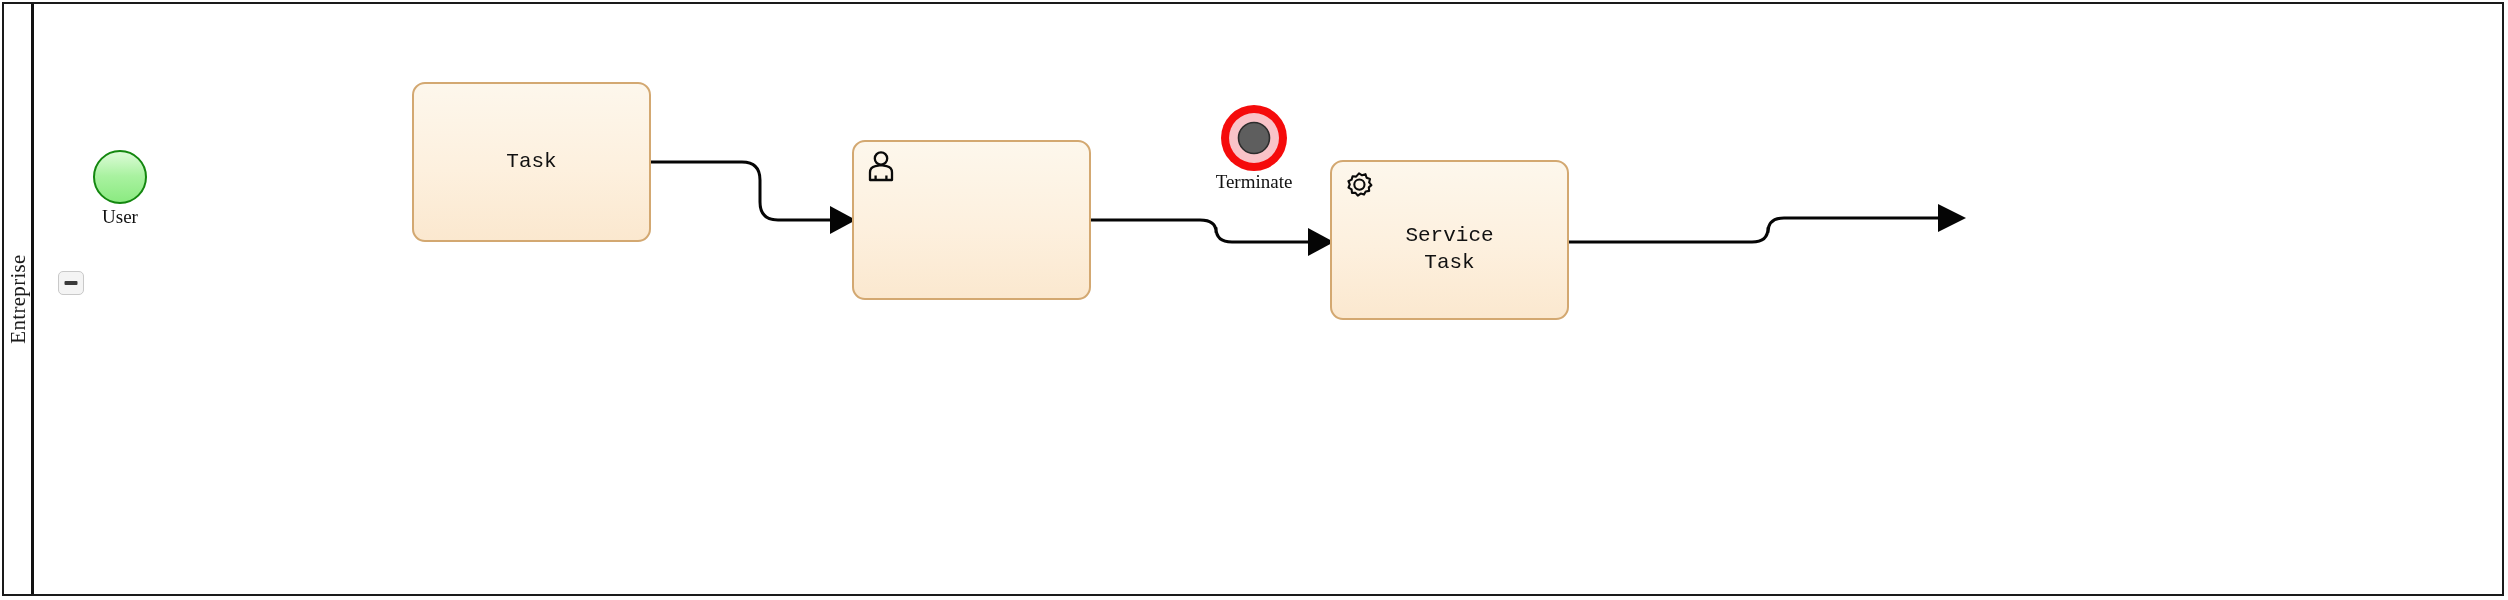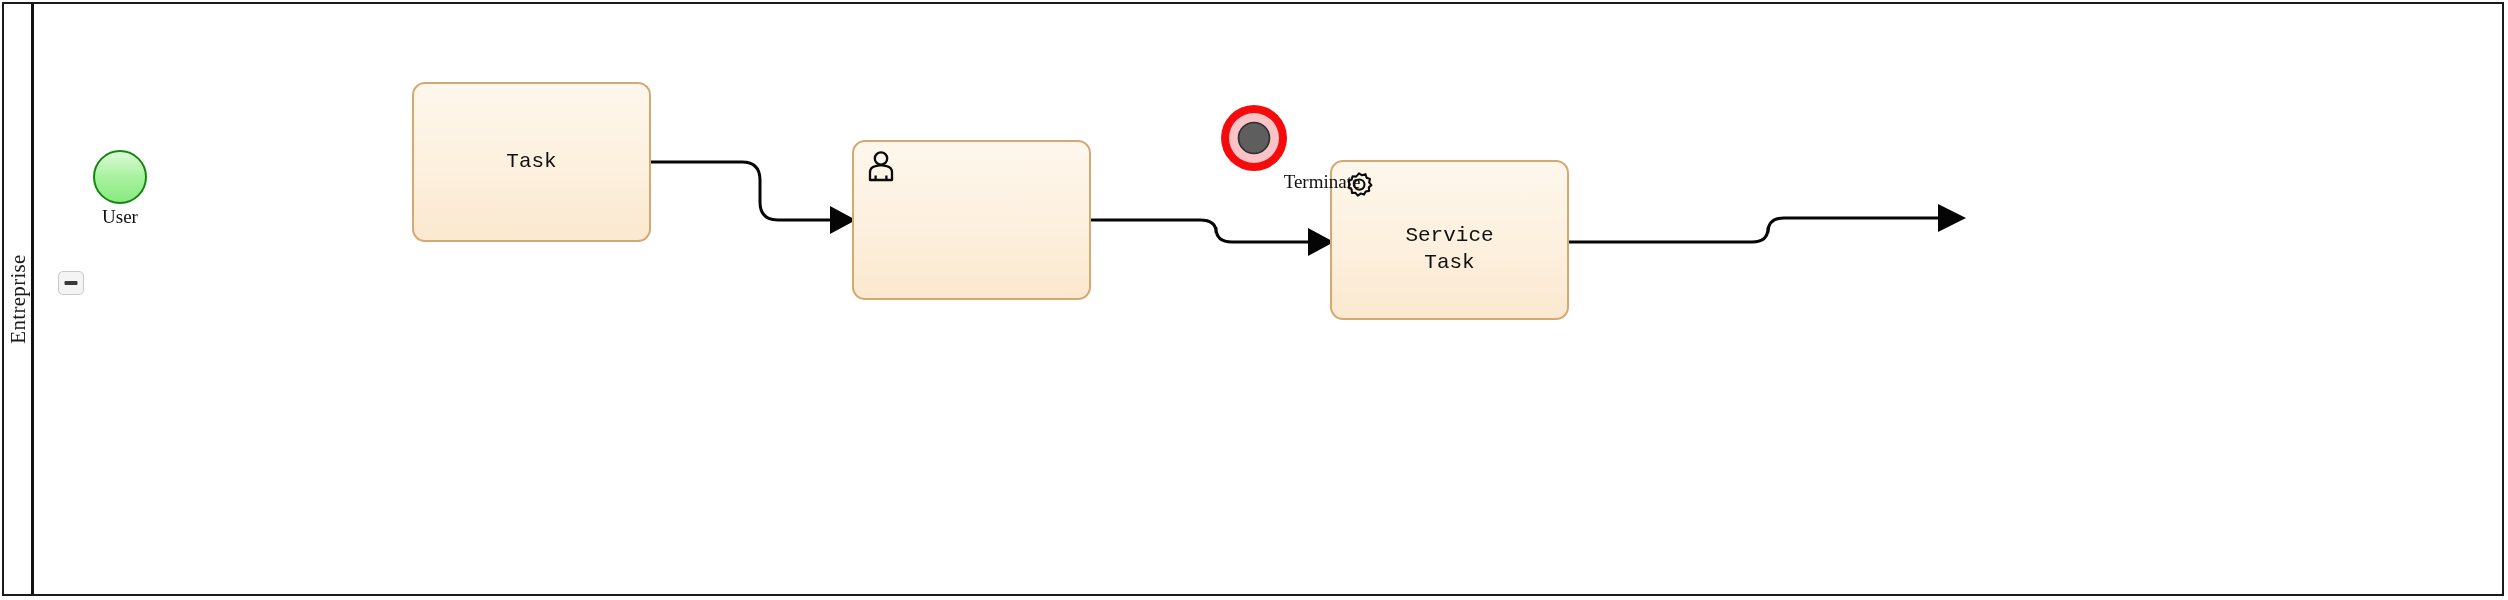--- a/index.html
+++ b/index.html
@@ -153,21 +153,21 @@
   
   .terminate-event {
     position: absolute;
     left: 1219px;
     top: 103px;
     width: 70px;
     height: 70px;
     cursor: pointer;
   }
   .terminate-label {
-    left: 1252px;
+    left: 1184px;
     top: 171px;
     width: 140px;
     font-size: 19px;
   }
 
   
   .flow-layer {
     position: absolute;
     left: 0;
     top: 0;

